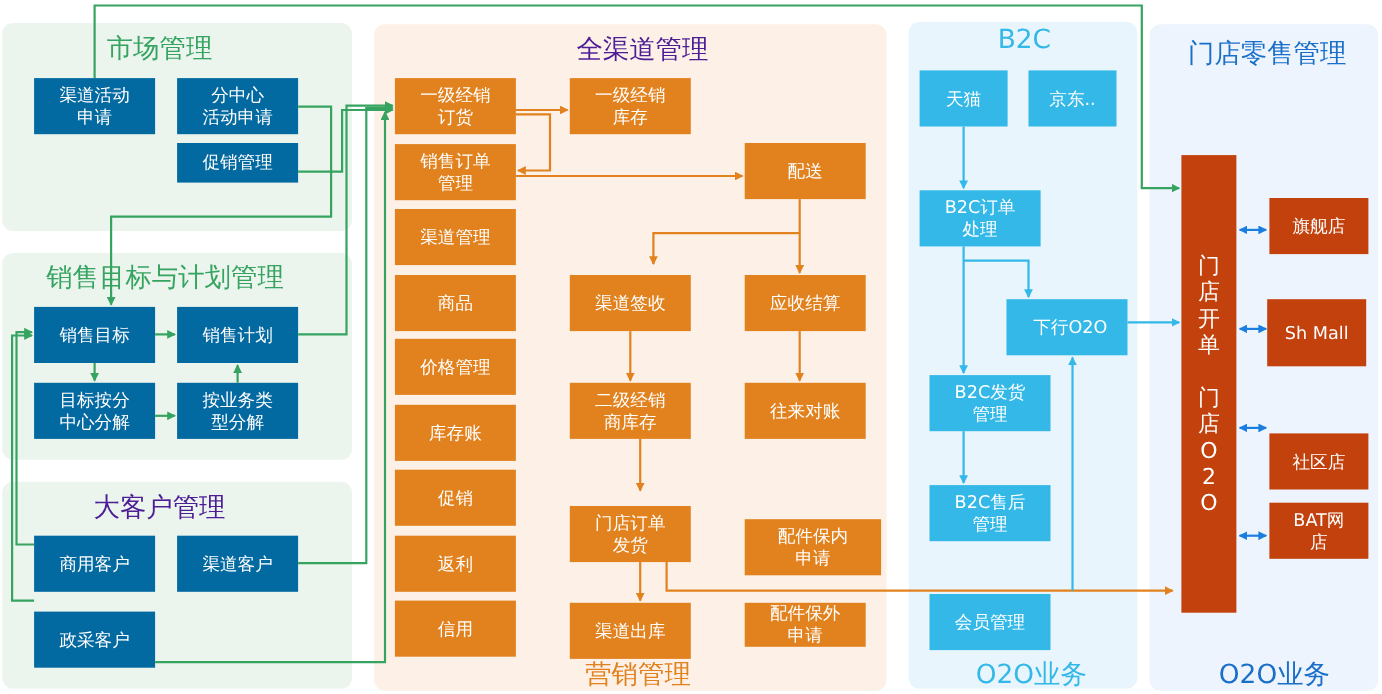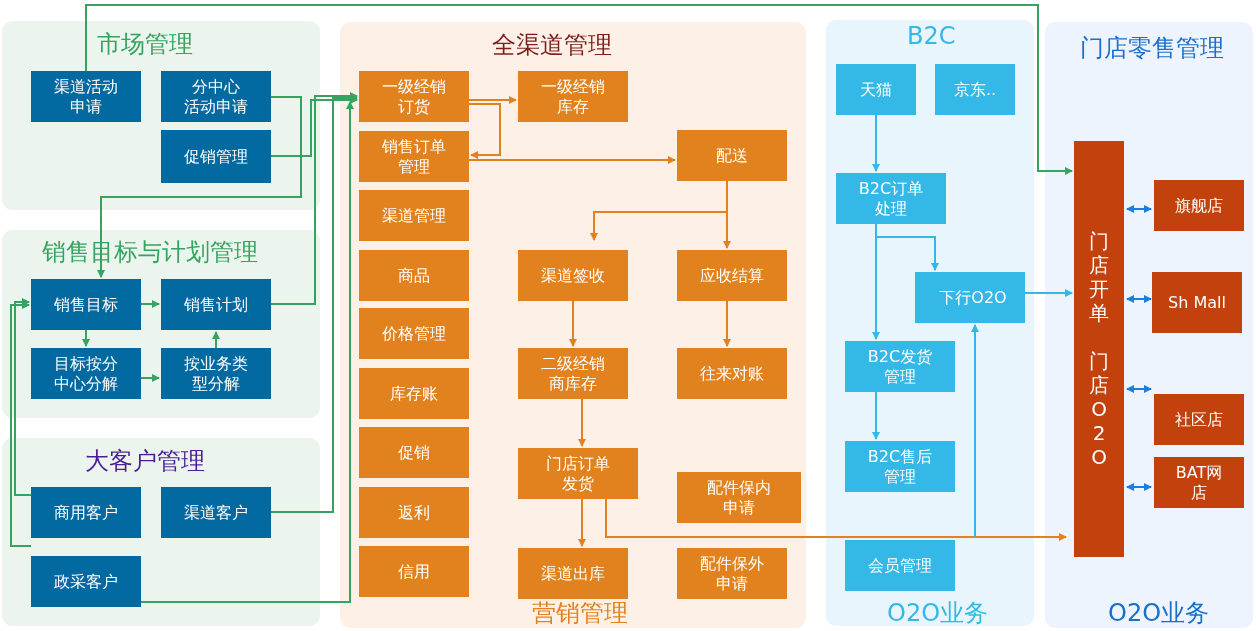--- a/index.html
+++ b/index.html
@@ -24,32 +24,32 @@
 <div class="panel" style="left:2px;top:21px;width:318px;height:189px;background:#ebf5ee;"></div>
 <div class="panel" style="left:2px;top:230px;width:318px;height:188px;background:#ebf5ee;"></div>
 <div class="panel" style="left:2px;top:438px;width:318px;height:188px;background:#ebf5ee;"></div>
 <div class="panel" style="left:340px;top:22px;width:466px;height:606px;background:#fdf1e7;"></div>
 <div class="panel" style="left:826px;top:20px;width:208px;height:606px;background:#e8f5fc;"></div>
 <div class="panel" style="left:1045px;top:22px;width:208px;height:606px;background:#edf4fd;"></div>
 
 <div class="panel-title" style="left:97px;top:28px;color:#36a460;">市场管理</div>
 <div class="panel-title" style="left:42px;top:236px;color:#36a460;">销售目标与计划管理</div>
 <div class="panel-title" style="left:85px;top:445px;color:#4c1d95;">大客户管理</div>
-<div class="panel-title" style="left:492px;top:29px;color:#7f1d1d;text-align:right;">全渠道管理</div>
+<div class="panel-title" style="left:524px;top:29px;color:#4c1d95;text-align:right;">全渠道管理</div>
 <div class="panel-title" style="left:532px;top:597px;color:#e2821e;">营销管理</div>
 <div class="panel-title" style="left:907px;top:22px;color:#33b8e8;">B2C</div>
 <div class="panel-title" style="left:887px;top:597px;color:#33b8e8;">O2O业务</div>
 <div class="panel-title" style="left:1080px;top:32px;color:#1a6fc8;">门店零售管理</div>
 <div class="panel-title" style="left:1108px;top:597px;color:#1a6fc8;">O2O业务</div>
 
 <div class="box g" style="left:31px;top:71px;width:110px;height:51px;">渠道活动
 申请</div>
 <div class="box g" style="left:161px;top:71px;width:110px;height:51px;">分中心
 活动申请</div>
-<div class="box g" style="left:161px;top:130px;width:110px;height:53px;">促销管理</div>
+<div class="box g" style="left:161px;top:130px;width:110px;height:36px;">促销管理</div>
 
 <div class="box g" style="left:31px;top:279px;width:110px;height:51px;">销售目标</div>
 <div class="box g" style="left:161px;top:279px;width:110px;height:51px;">销售计划</div>
 <div class="box g" style="left:31px;top:348px;width:110px;height:51px;">目标按分
 中心分解</div>
 <div class="box g" style="left:161px;top:348px;width:110px;height:51px;">按业务类
 型分解</div>
 
 <div class="box g" style="left:31px;top:487px;width:110px;height:51px;">商用客户</div>
 <div class="box g" style="left:161px;top:487px;width:110px;height:51px;">渠道客户</div>
@@ -67,26 +67,26 @@
 <div class="box o" style="left:359px;top:308px;width:110px;height:51px;">价格管理</div>
 <div class="box o" style="left:359px;top:368px;width:110px;height:51px;">库存账</div>
 <div class="box o" style="left:359px;top:427px;width:110px;height:51px;">促销</div>
 <div class="box o" style="left:359px;top:487px;width:110px;height:51px;">返利</div>
 <div class="box o" style="left:359px;top:546px;width:110px;height:51px;">信用</div>
 <div class="box o" style="left:518px;top:250px;width:110px;height:51px;">渠道签收</div>
 <div class="box o" style="left:677px;top:250px;width:110px;height:51px;">应收结算</div>
 <div class="box o" style="left:518px;top:348px;width:110px;height:51px;">二级经销
 商库存</div>
 <div class="box o" style="left:677px;top:348px;width:110px;height:51px;">往来对账</div>
-<div class="box o" style="left:518px;top:448px;width:120px;height:51px;">门店订单
+<div class="box o" style="left:518px;top:460px;width:110px;height:51px;">门店订单
 发货</div>
 <div class="box o" style="left:677px;top:472px;width:124px;height:51px;">配件保内
 申请</div>
 <div class="box o" style="left:518px;top:548px;width:110px;height:51px;">渠道出库</div>
-<div class="box o" style="left:677px;top:548px;width:110px;height:51px;">配件保外
+<div class="box o" style="left:677px;top:548px;width:110px;height:40px;">配件保外
 申请</div>
 
 <div class="box c" style="left:836px;top:64px;width:80px;height:51px;">天猫</div>
 <div class="box c" style="left:935px;top:64px;width:80px;height:51px;">京东..</div>
 <div class="box c" style="left:836px;top:173px;width:110px;height:51px;">B2C订单
 处理</div>
 <div class="box c" style="left:915px;top:272px;width:110px;height:51px;padding-left:10px;">下行O2O</div>
 <div class="box c" style="left:845px;top:341px;width:110px;height:51px;">B2C发货
 管理</div>
 <div class="box c" style="left:845px;top:441px;width:110px;height:51px;">B2C售后

